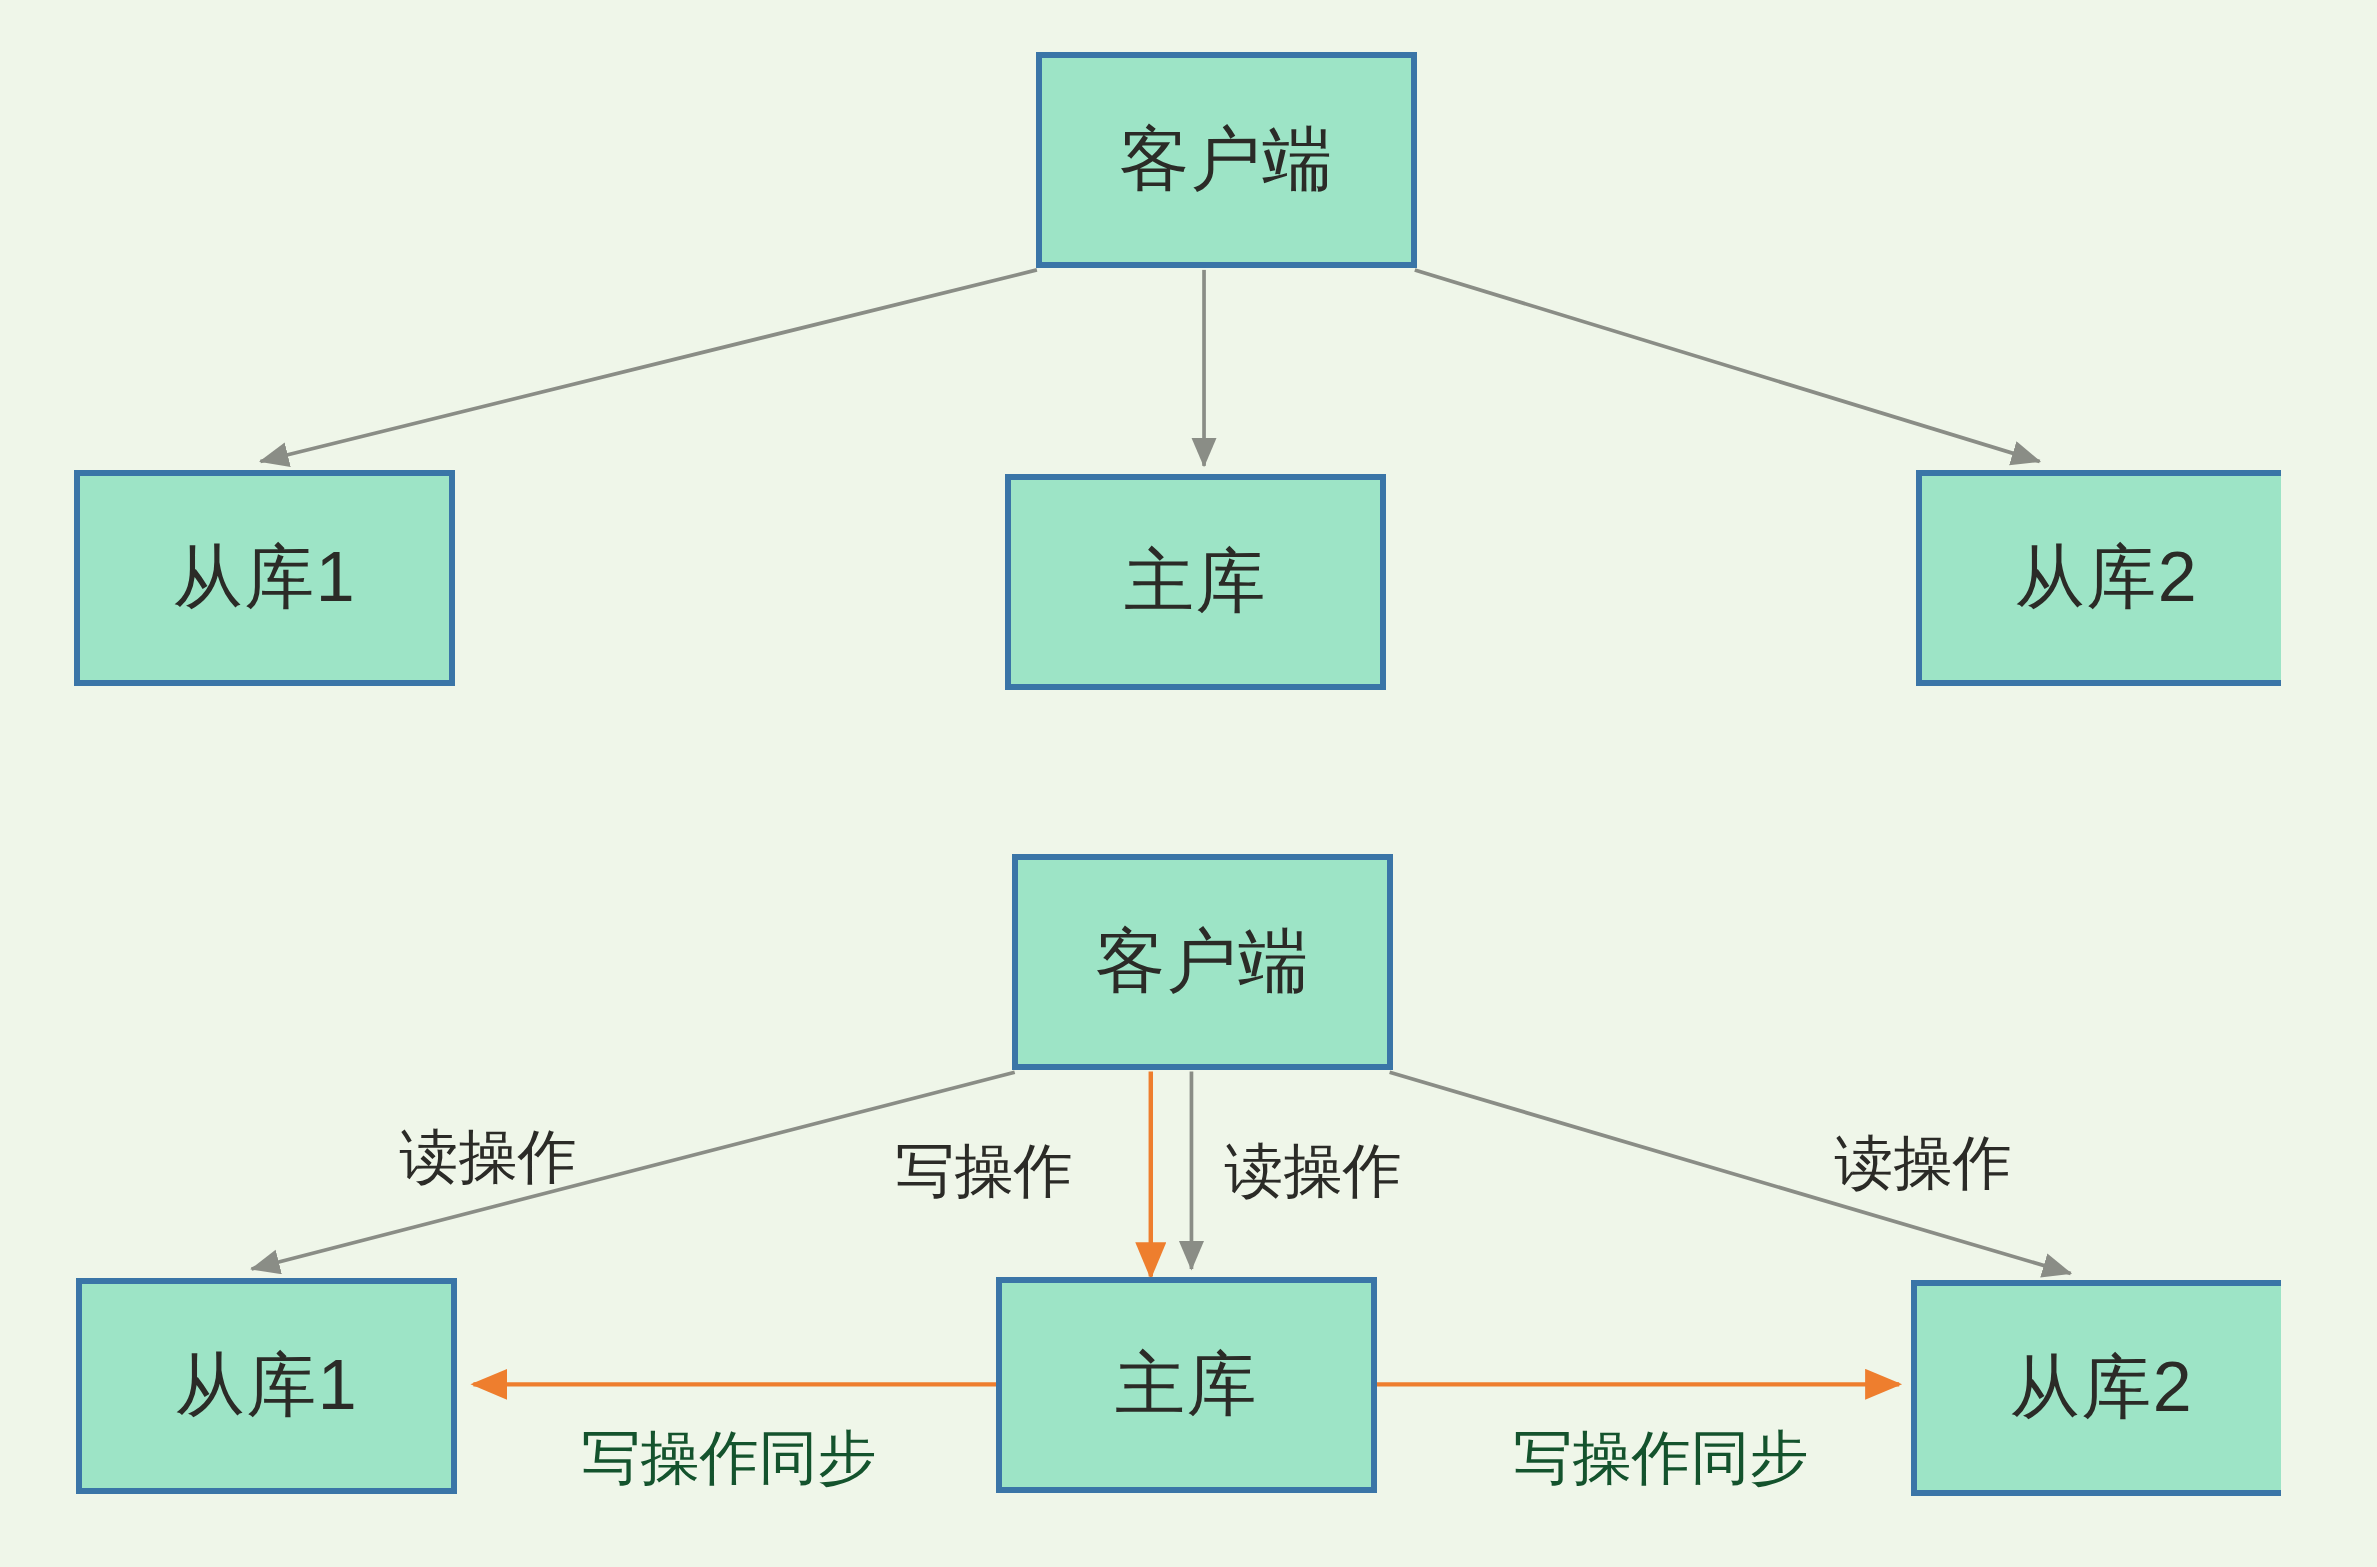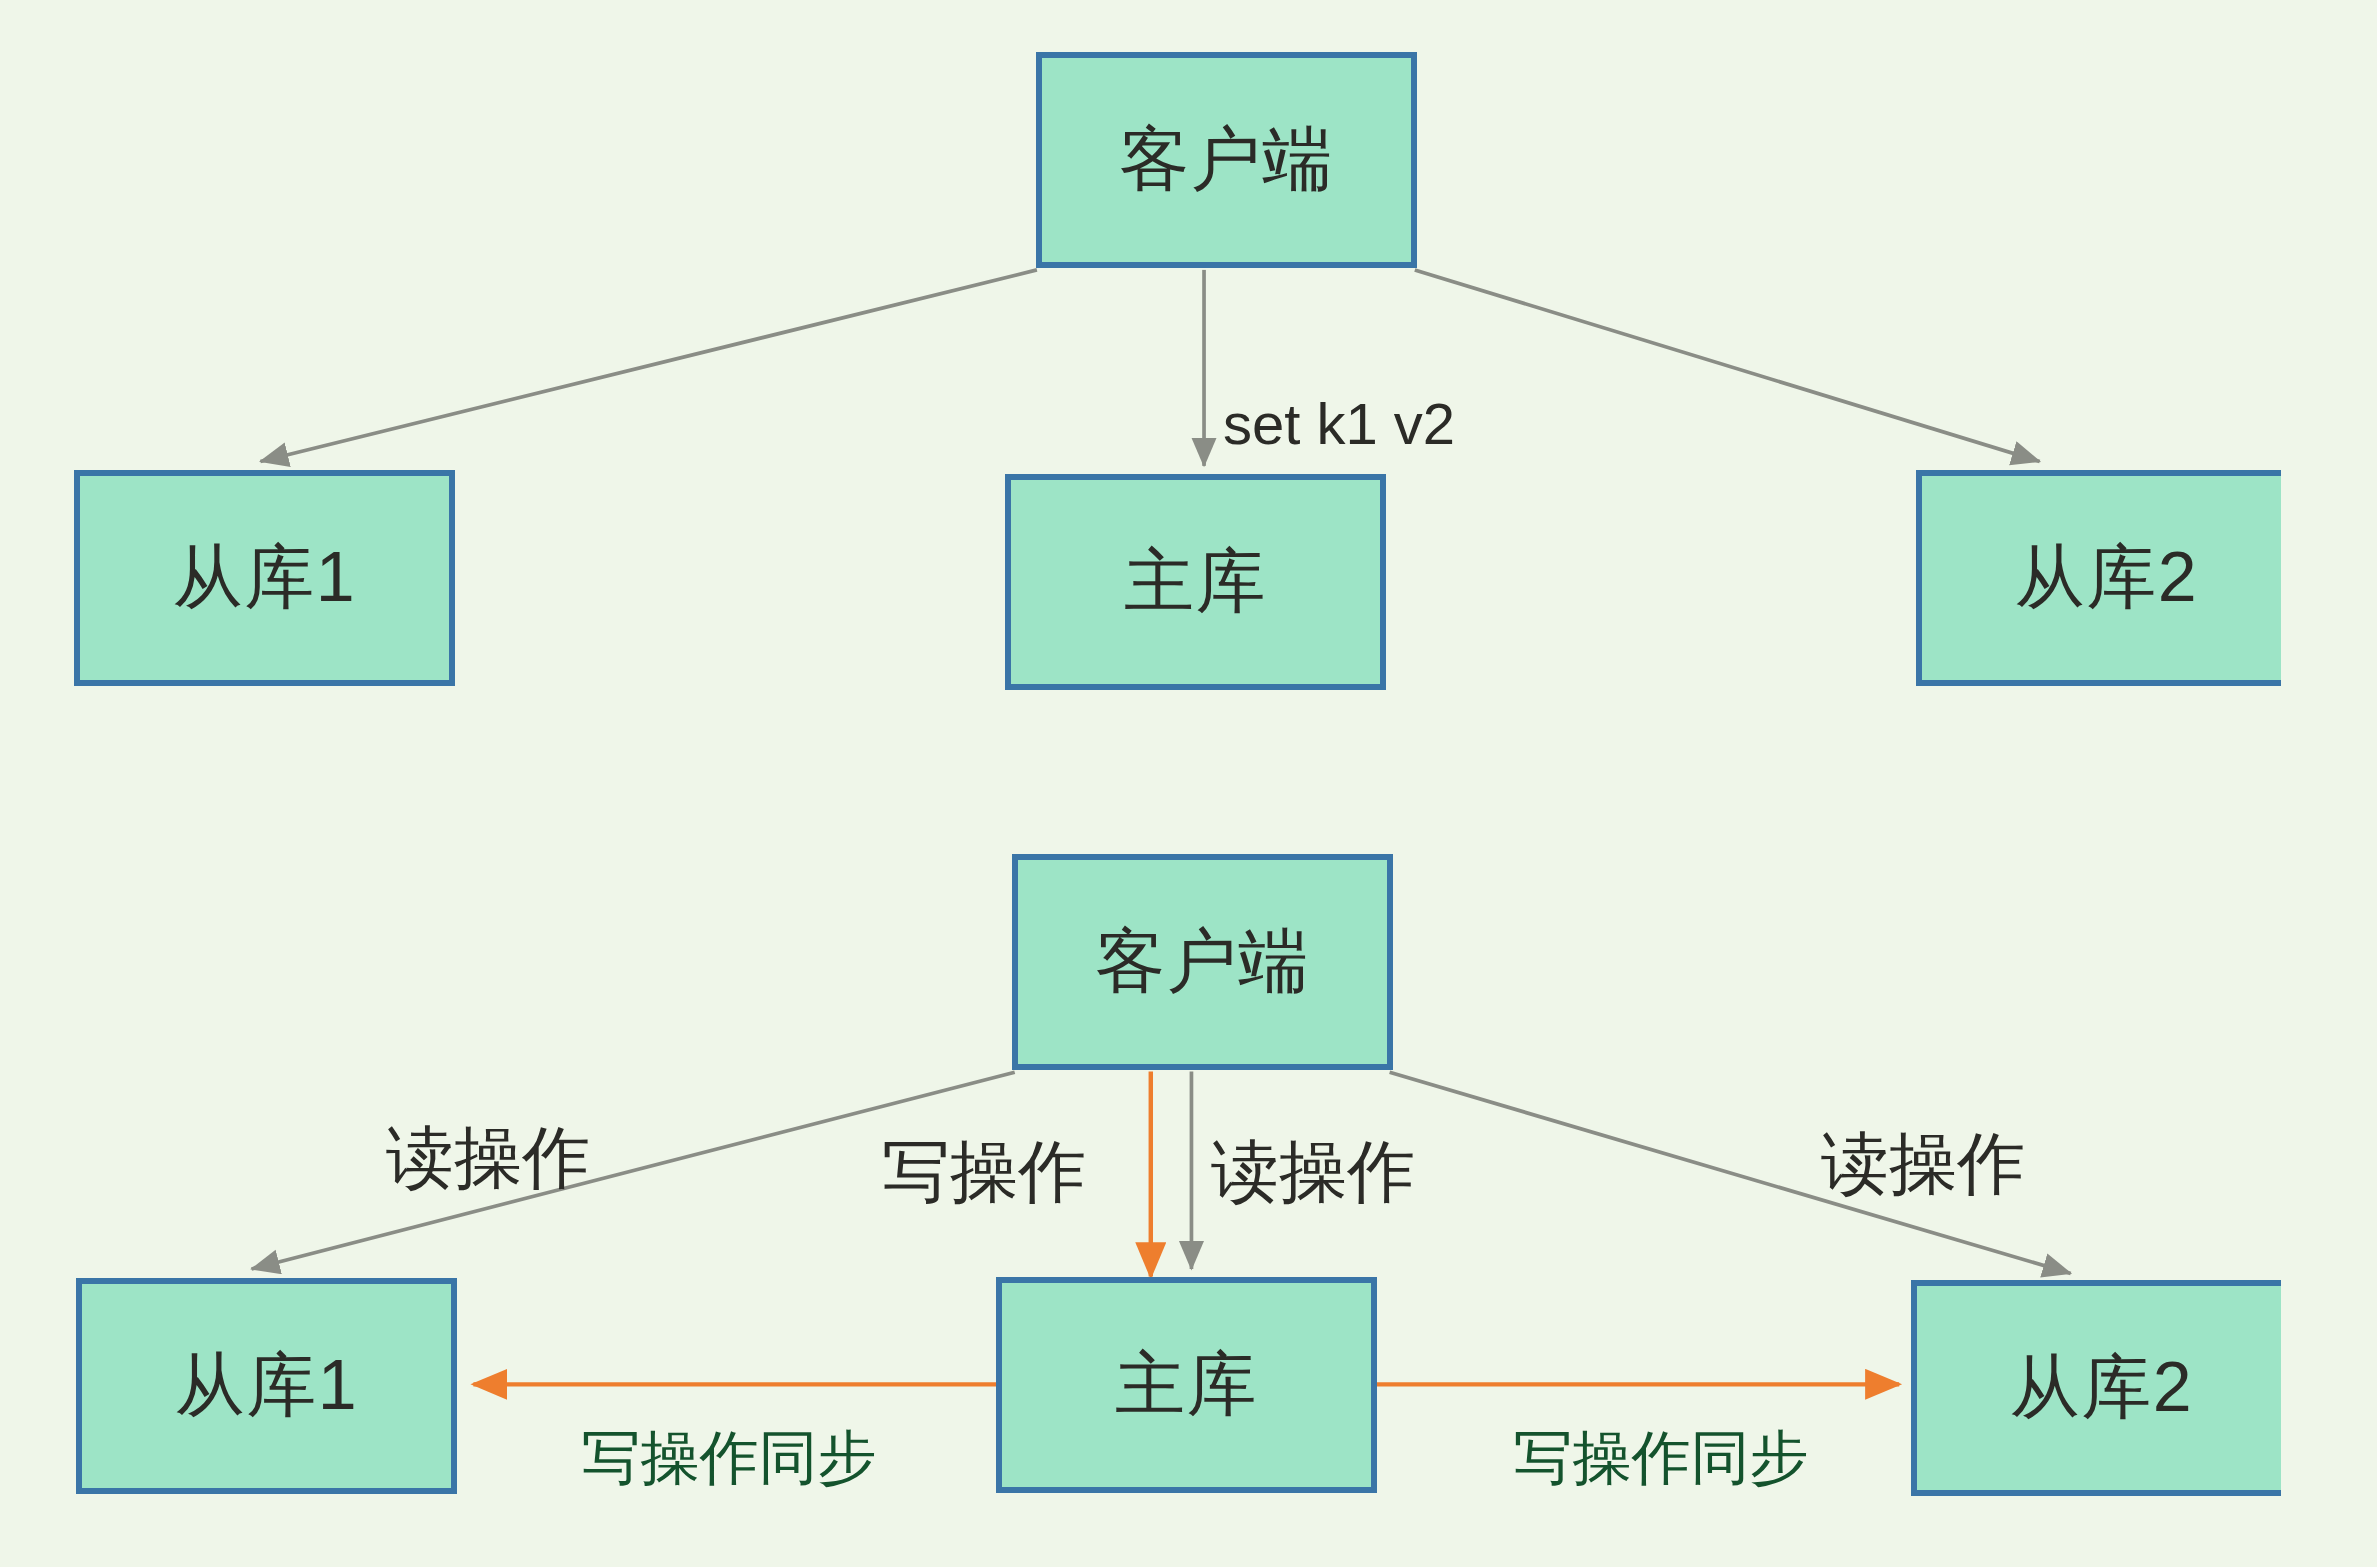--- a/index.html
+++ b/index.html
@@ -40,21 +40,21 @@
     letter-spacing: 1.5px;
     white-space: nowrap;
   }
   .elabel {
     position: absolute;
     transform: translate(-50%, -50%);
     white-space: nowrap;
     color: #2b2b27;
   }
   .elabel.latin { font-size: 58px; }
-  .elabel.cjk   { font-size: 68px; }
+  .elabel.cjk   { font-size: 59px; }
   .elabel.sync  { font-size: 59px; color: #14532d; }
 
   
   #t-client { left: 1036px; top: 52px;  }
   #t-slave1 { left: 74px;  top: 470px; }
   #t-master { left: 1005px; top: 474px; }
   #t-slave2 { left: 1916px; top: 470px; }
   #b-client { left: 1012px; top: 854px; }
   #b-slave1 { left: 76px;  top: 1278px; }
   #b-master { left: 996px; top: 1277px; }
@@ -117,21 +117,20 @@
   <div class="node" id="b-slave1">
     <span>从库1</span>
   </div>
   <div class="node" id="b-master">
     <span>主库</span>
   </div>
   <div class="node" id="b-slave2">
     <span>从库2</span>
   </div>
 
-  <div class="elabel latin" id="lbl-set-v2">set k1 v2</div>
 
   <div class="elabel cjk" id="lbl-read-s1">读操作</div>
   <div class="elabel cjk" id="lbl-write-m">写操作</div>
   <div class="elabel cjk" id="lbl-read-m">读操作</div>
   <div class="elabel cjk" id="lbl-read-s2">读操作</div>
   <div class="elabel sync" id="lbl-sync-l">写操作同步</div>
   <div class="elabel sync" id="lbl-sync-r">写操作同步</div>
 
 </div>
 

